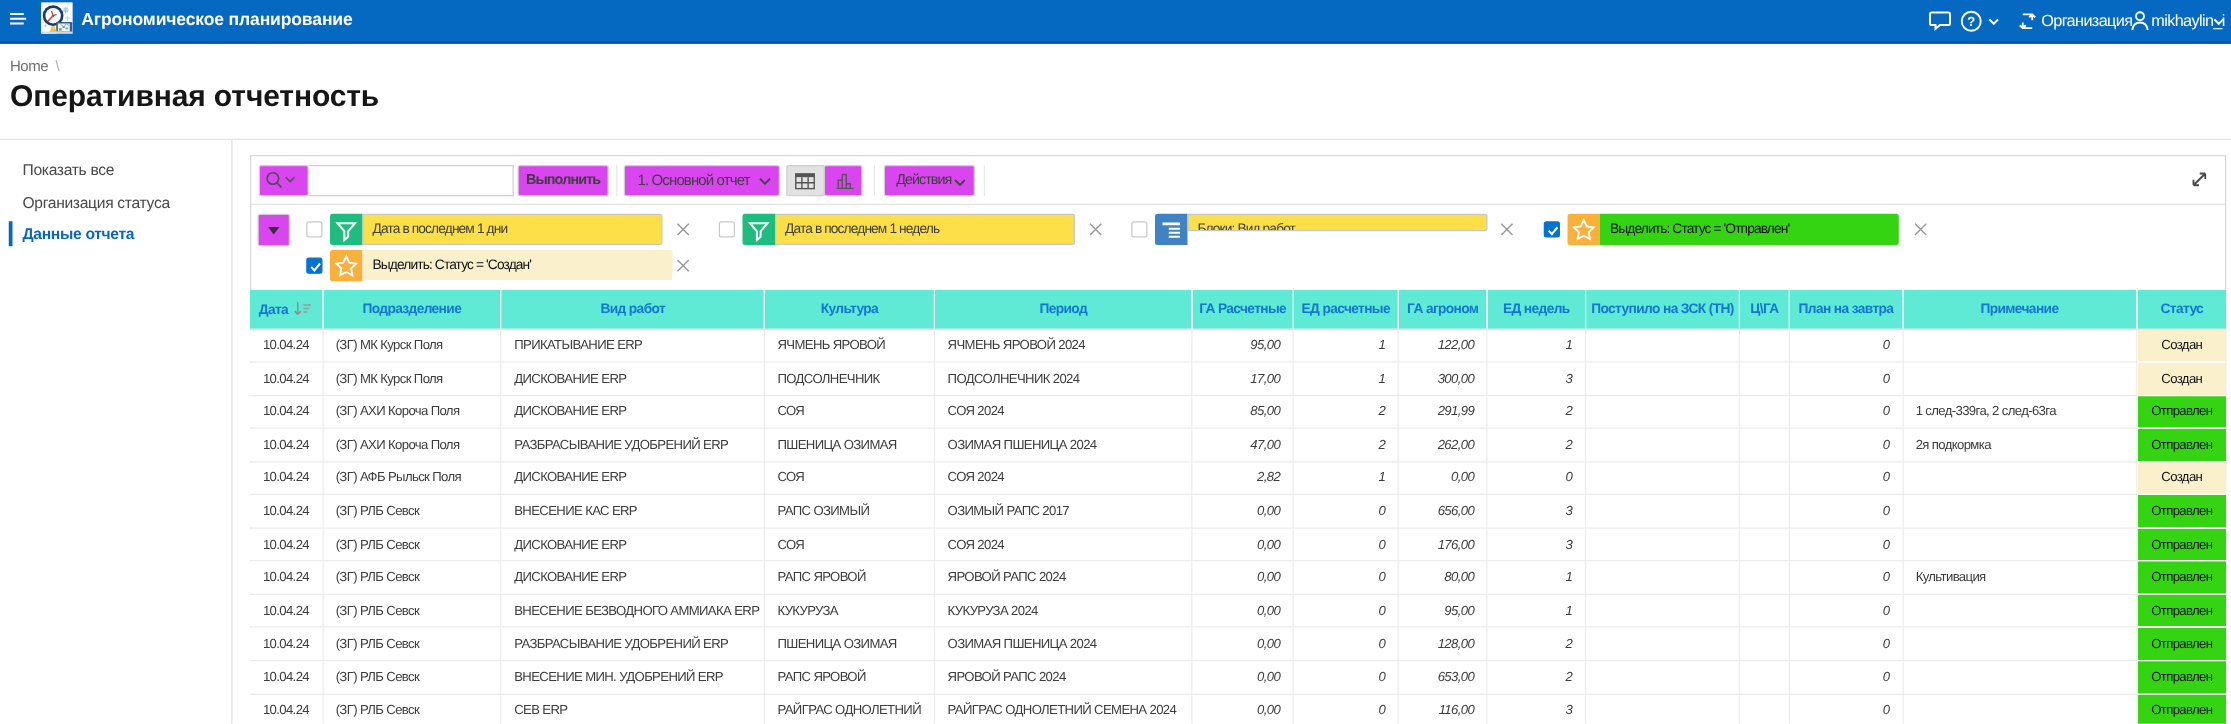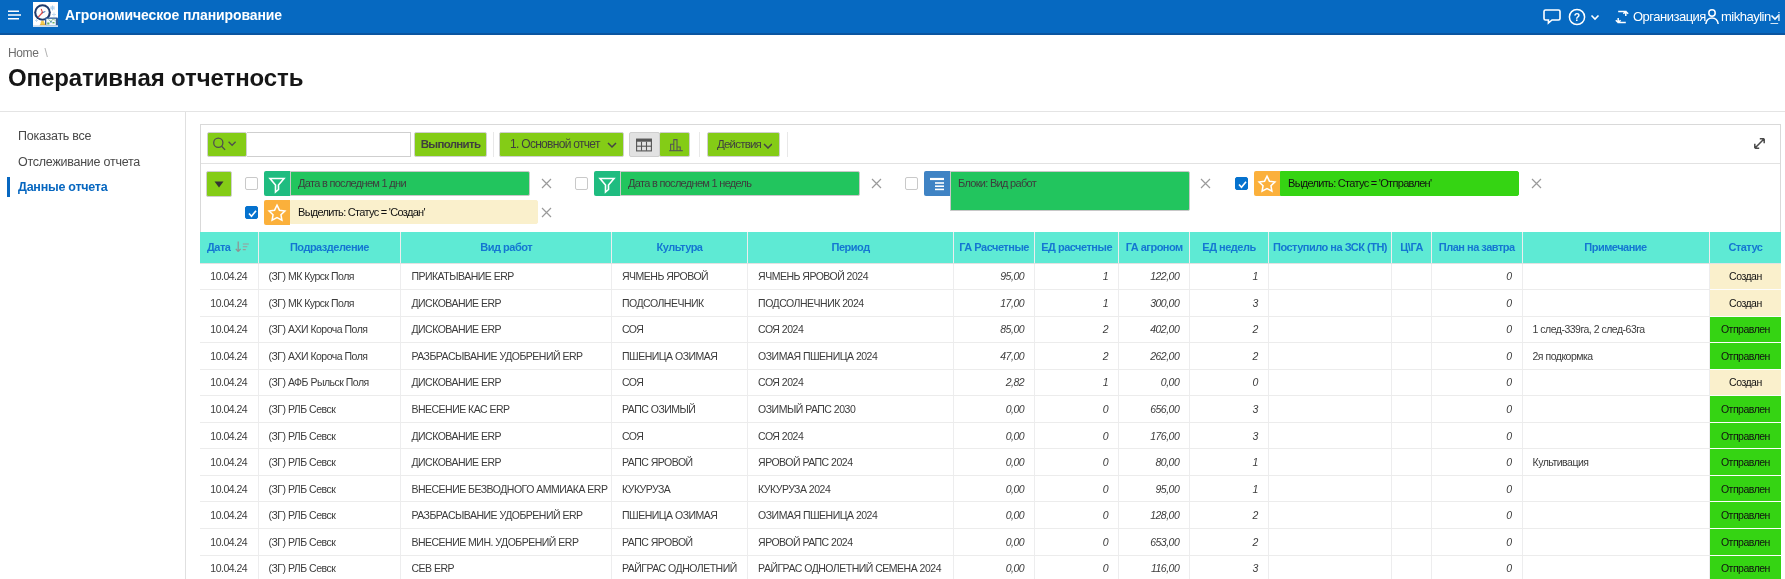--- a/index.html
+++ b/index.html
@@ -18,29 +18,29 @@
 
 
 .side{left:18px;font-size:12.5px;letter-spacing:-0.25px;color:#494949;}
 .side.active{color:#0767c0;font-weight:bold;}
 #sbar{left:7px;top:177px;width:3px;height:20px;background:#0767c0;}
 
 
 #card{left:200px;top:124px;width:1581px;height:455px;border:1px solid #d9d9d9;border-bottom:none;background:#fff;}
 
 
-.btn{position:absolute;border:1px solid #cfcfcf;background:#84cc16;border-radius:2px;font-size:11.5px;letter-spacing:-0.6px;color:#3f3f3f;text-align:center;}
+.btn{position:absolute;border:1px solid #cfcfcf;background:#d946ef;border-radius:2px;font-size:11.5px;letter-spacing:-0.6px;color:#3f3f3f;text-align:center;}
 #tbar-border{position:absolute;left:0;top:38px;width:1579px;height:1px;background:#e2e2e2;}
 .vsep{position:absolute;top:7px;width:1px;height:25px;background:#e8e8e8;}
 
 
 .chk{position:absolute;width:13px;height:13px;border:1px solid #c9c9c9;border-radius:2px;background:#fff;}
 .chk.on{background:#0572ce;border-color:#0572ce;}
 .chipicon{position:absolute;width:26px;height:25px;border-radius:2px 0 0 2px;}
-.chipbox{position:absolute;height:25px;border:1px solid #c8c8c8;border-radius:0 2px 2px 0;background:#22c55e;font-size:11px;letter-spacing:-0.7px;color:#3d3d3d;line-height:23px;padding-left:7px;white-space:nowrap;overflow:hidden;}
+.chipbox{position:absolute;height:25px;border:1px solid #c8c8c8;border-radius:0 2px 2px 0;background:#fde047;font-size:11px;letter-spacing:-0.7px;color:#3d3d3d;line-height:23px;padding-left:7px;white-space:nowrap;overflow:hidden;}
 
 
 #grid{position:absolute;left:0;top:107px;width:1579px;border-collapse:collapse;table-layout:fixed;}
 #grid th{background:#5eead4;color:#1476d2;font-size:11px;letter-spacing:-0.5px;font-weight:bold;height:31px;border-bottom:1px solid #e2e2e2;border-right:1px solid #ededee;text-align:center;padding:0 3px;overflow:hidden;white-space:nowrap;}
 #grid td{height:26.55px;font-size:10.5px;letter-spacing:-0.5px;color:#3c3c3c;border-bottom:1px solid #ececec;border-right:1px solid #ededee;padding:0 10px;overflow:hidden;white-space:nowrap;background:#fff;}
 #grid td.c{text-align:center;padding:0 2px;}
 #grid td.r{text-align:right;font-style:italic;}
 #grid td.st{padding:0 8px;text-align:center;color:#111;}
 #grid td.y{background:#faf0cc;border-bottom-color:#fdfdfd;}
 #grid td.g{background:#35d413;border-bottom-color:#fdfdfd;}
@@ -100,21 +100,21 @@
   </svg>
 <div class="abs tb-right" style="left:1721px;">mikhaylin_i</div>
 <svg class="abs" style="left:1770px;top:14px;" width="10" height="7" viewBox="0 0 10 7">
     <path d="M1.5 1.5L5 5l3.5-3.5" fill="none" stroke="#fff" stroke-width="1.6"></path>
   </svg>
 <div id="crumb" class="abs">Home<span class="sep">\</span></div>
 <div id="ptitle" class="abs">Оперативная отчетность</div>
 <div id="hdiv" class="abs"></div>
 <div id="vdiv" class="abs"></div>
 <div class="abs side" style="top:129px;">Показать все</div>
-<div class="abs side" style="top:155px;">Отслеживание отчета</div>
+<div class="abs side" style="top:155px;">Организация статуса</div>
 <div class="abs side active" style="top:180px;">Данные отчета</div>
 <div id="sbar" class="abs"></div>
 <div id="card" class="abs">
     <div id="tbar-border"></div>
     <div class="btn" style="left:6px;top:7px;width:40px;height:25px;"></div>
     <div class="abs" style="left:46px;top:131px;"></div>
     <input class="abs" style="left: 46px; top: 7px; width: 164px; height: 25px; border-top: 1px solid rgb(207, 207, 207); border-right: 1px solid rgb(207, 207, 207); border-bottom: 1px solid rgb(207, 207, 207); border-image: initial; border-left: none; background: rgb(255, 255, 255); position: absolute;">
     <div class="btn" style="left:213px;top:7px;width:73px;height:25px;line-height:23px;font-weight:bold;letter-spacing:-0.7px;">Выполнить</div>
     <div class="btn" style="left:298px;top:7px;width:125px;height:25px;line-height:23px;text-align:left;padding-left:10px;font-size:12px;letter-spacing:-0.7px;">1. Основной отчет</div>
     <svg class="abs" style="left:406px;top:17px;" width="10" height="7" viewBox="0 0 10 7">
@@ -174,21 +174,21 @@
   </svg>
 <div class="chk" style="left:905px;top:177px;"></div>
 <div class="chipicon" style="left:924px;top:171px;background:#3f83c4;">
     <svg class="abs" style="left:0;top:0;" width="26" height="25" viewBox="0 0 26 25">
       <path d="M6 8h14" stroke="#fff" stroke-width="2.2"></path>
       <path d="M11 12h9" stroke="#fff" stroke-width="1.6"></path>
       <path d="M11 15.2h9" stroke="#fff" stroke-width="1.6"></path>
       <path d="M11 18.4h9" stroke="#fff" stroke-width="1.6"></path>
     </svg>
   </div>
-<div class="chipbox" style="left:950px;top:171px;width:240px;height:40px;">Блоки: Вид работ</div>
+<div class="chipbox" style="left:950px;top:171px;width:240px;height:14px;">Блоки: Вид работ</div>
 <svg class="abs" style="left:1198.5px;top:176.5px;" width="13" height="13" viewBox="0 0 13 13">
     <path d="M2 2l9 9M11 2l-9 9" stroke="#9a9a9a" stroke-width="1.2"></path>
   </svg>
 <div class="chk on" style="left:1235px;top:177px;">
     <svg class="abs" style="left:0.5px;top:0.5px;" width="11" height="11" viewBox="0 0 11 11">
       <path d="M2 5.5l2.5 2.8L9 2.8" fill="none" stroke="#fff" stroke-width="1.6"></path>
     </svg>
   </div>
 <div class="chipicon" style="left:1254px;top:171px;background:#fbb03b;">
     <svg class="abs" style="left:0;top:0;" width="26" height="25" viewBox="0 0 26 25">
@@ -283,21 +283,21 @@
         <td class="st y">Создан</td>
       </tr>
       <tr>
         <td class="c">10.04.24</td>
         <td>(ЗГ) АХИ Короча Поля</td>
         <td>ДИСКОВАНИЕ ERP</td>
         <td>СОЯ</td>
         <td>СОЯ 2024</td>
         <td class="r">85,00</td>
         <td class="r">2</td>
-        <td class="r">402,00</td>
+        <td class="r">291,99</td>
         <td class="r">2</td>
         <td></td>
         <td></td>
         <td class="r">0</td>
         <td>1 след-339га, 2 след-63га</td>
         <td class="st g">Отправлен</td>
       </tr>
       <tr>
         <td class="c">10.04.24</td>
         <td>(ЗГ) АХИ Короча Поля</td>
@@ -328,21 +328,21 @@
         <td></td>
         <td class="r">0</td>
         <td></td>
         <td class="st y">Создан</td>
       </tr>
       <tr>
         <td class="c">10.04.24</td>
         <td>(ЗГ) РЛБ Севск</td>
         <td>ВНЕСЕНИЕ КАС ERP</td>
         <td>РАПС ОЗИМЫЙ</td>
-        <td>ОЗИМЫЙ РАПС 2030</td>
+        <td>ОЗИМЫЙ РАПС 2017</td>
         <td class="r">0,00</td>
         <td class="r">0</td>
         <td class="r">656,00</td>
         <td class="r">3</td>
         <td></td>
         <td></td>
         <td class="r">0</td>
         <td></td>
         <td class="st g">Отправлен</td>
       </tr>

